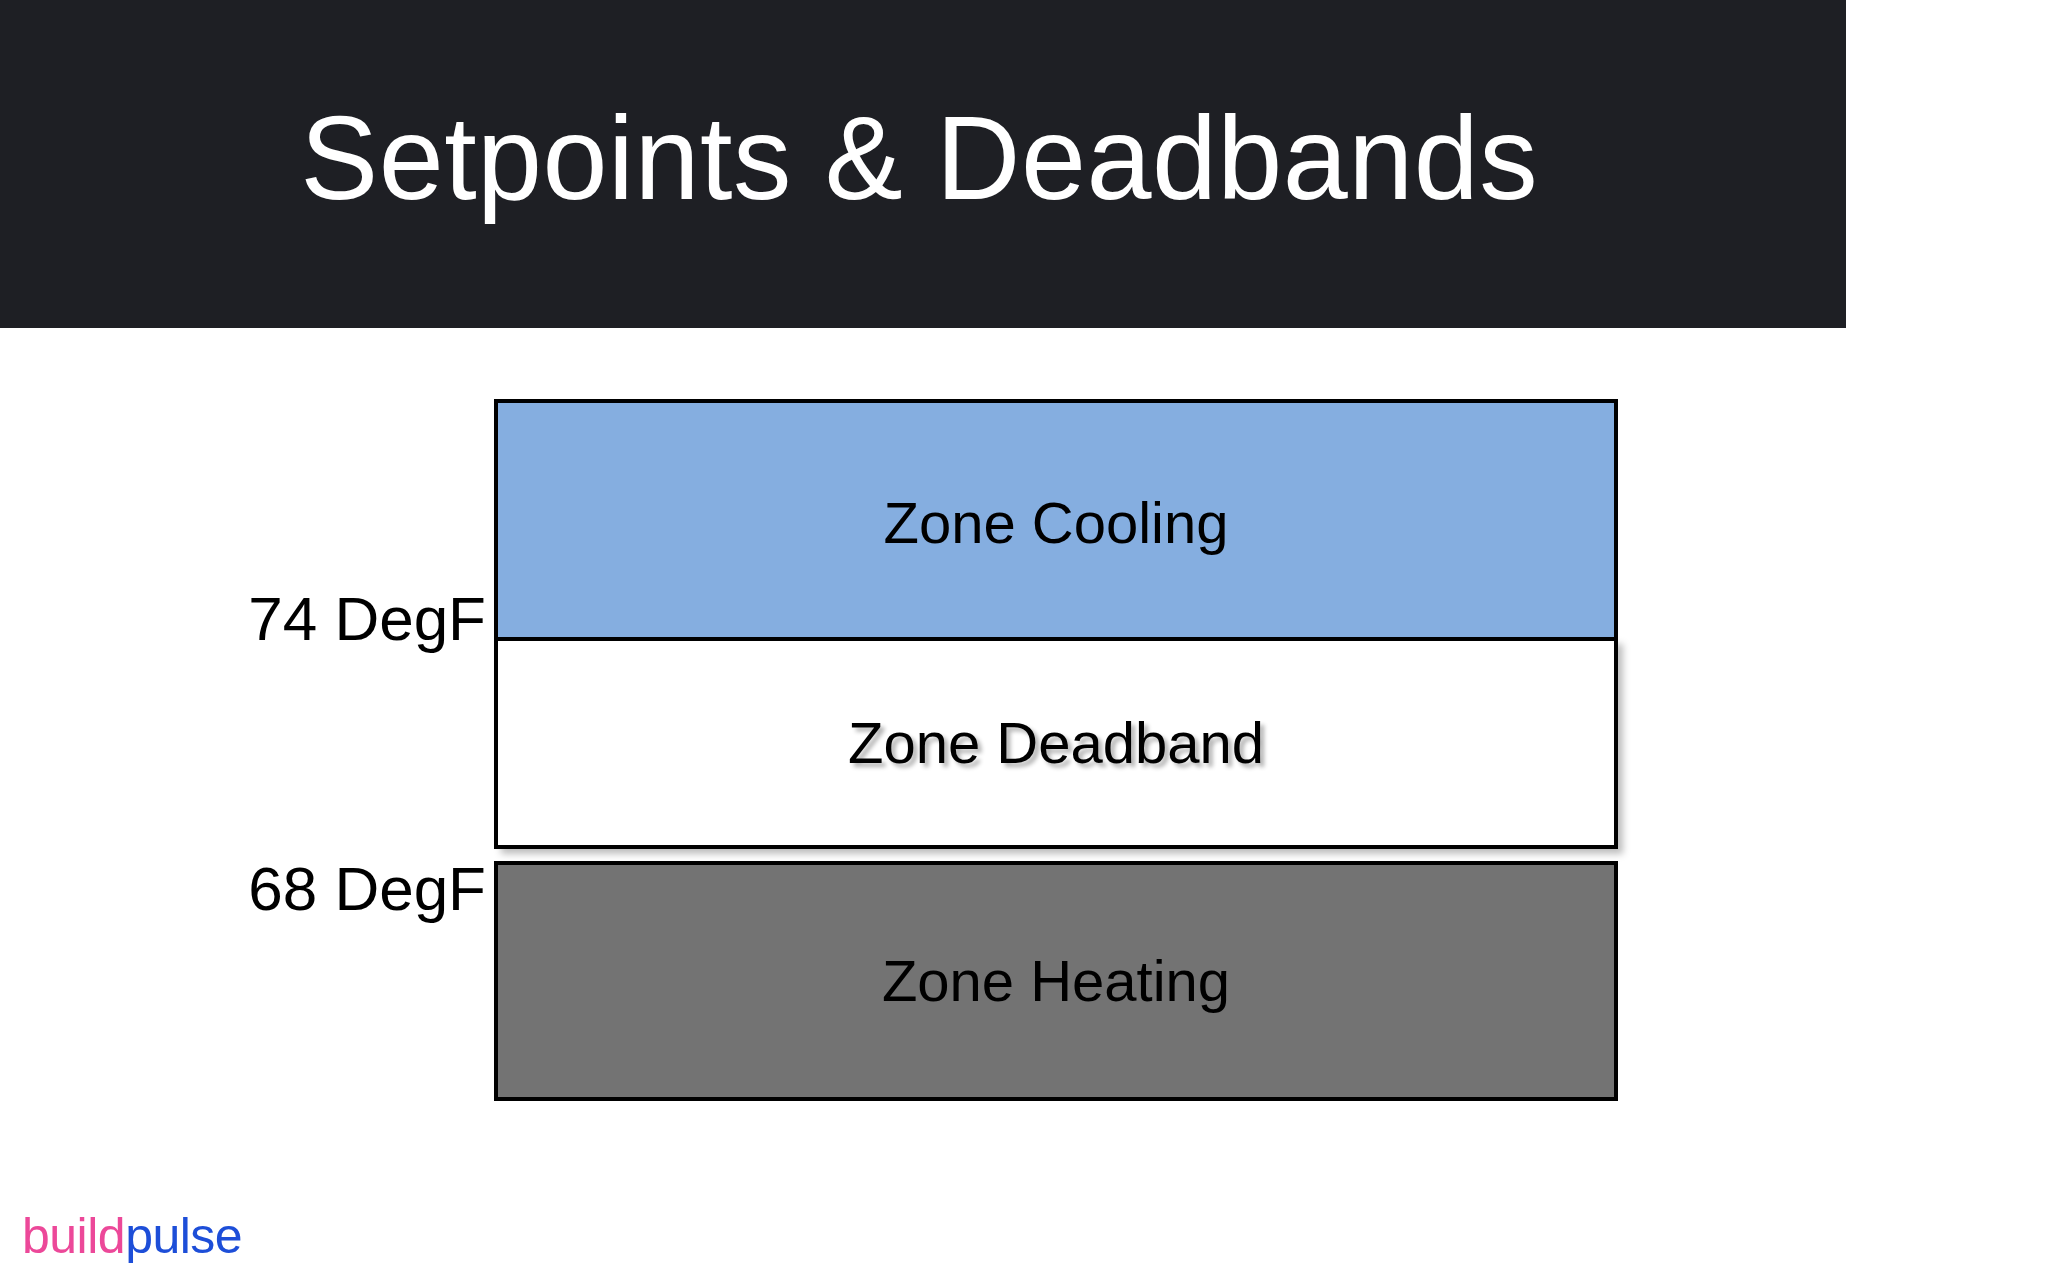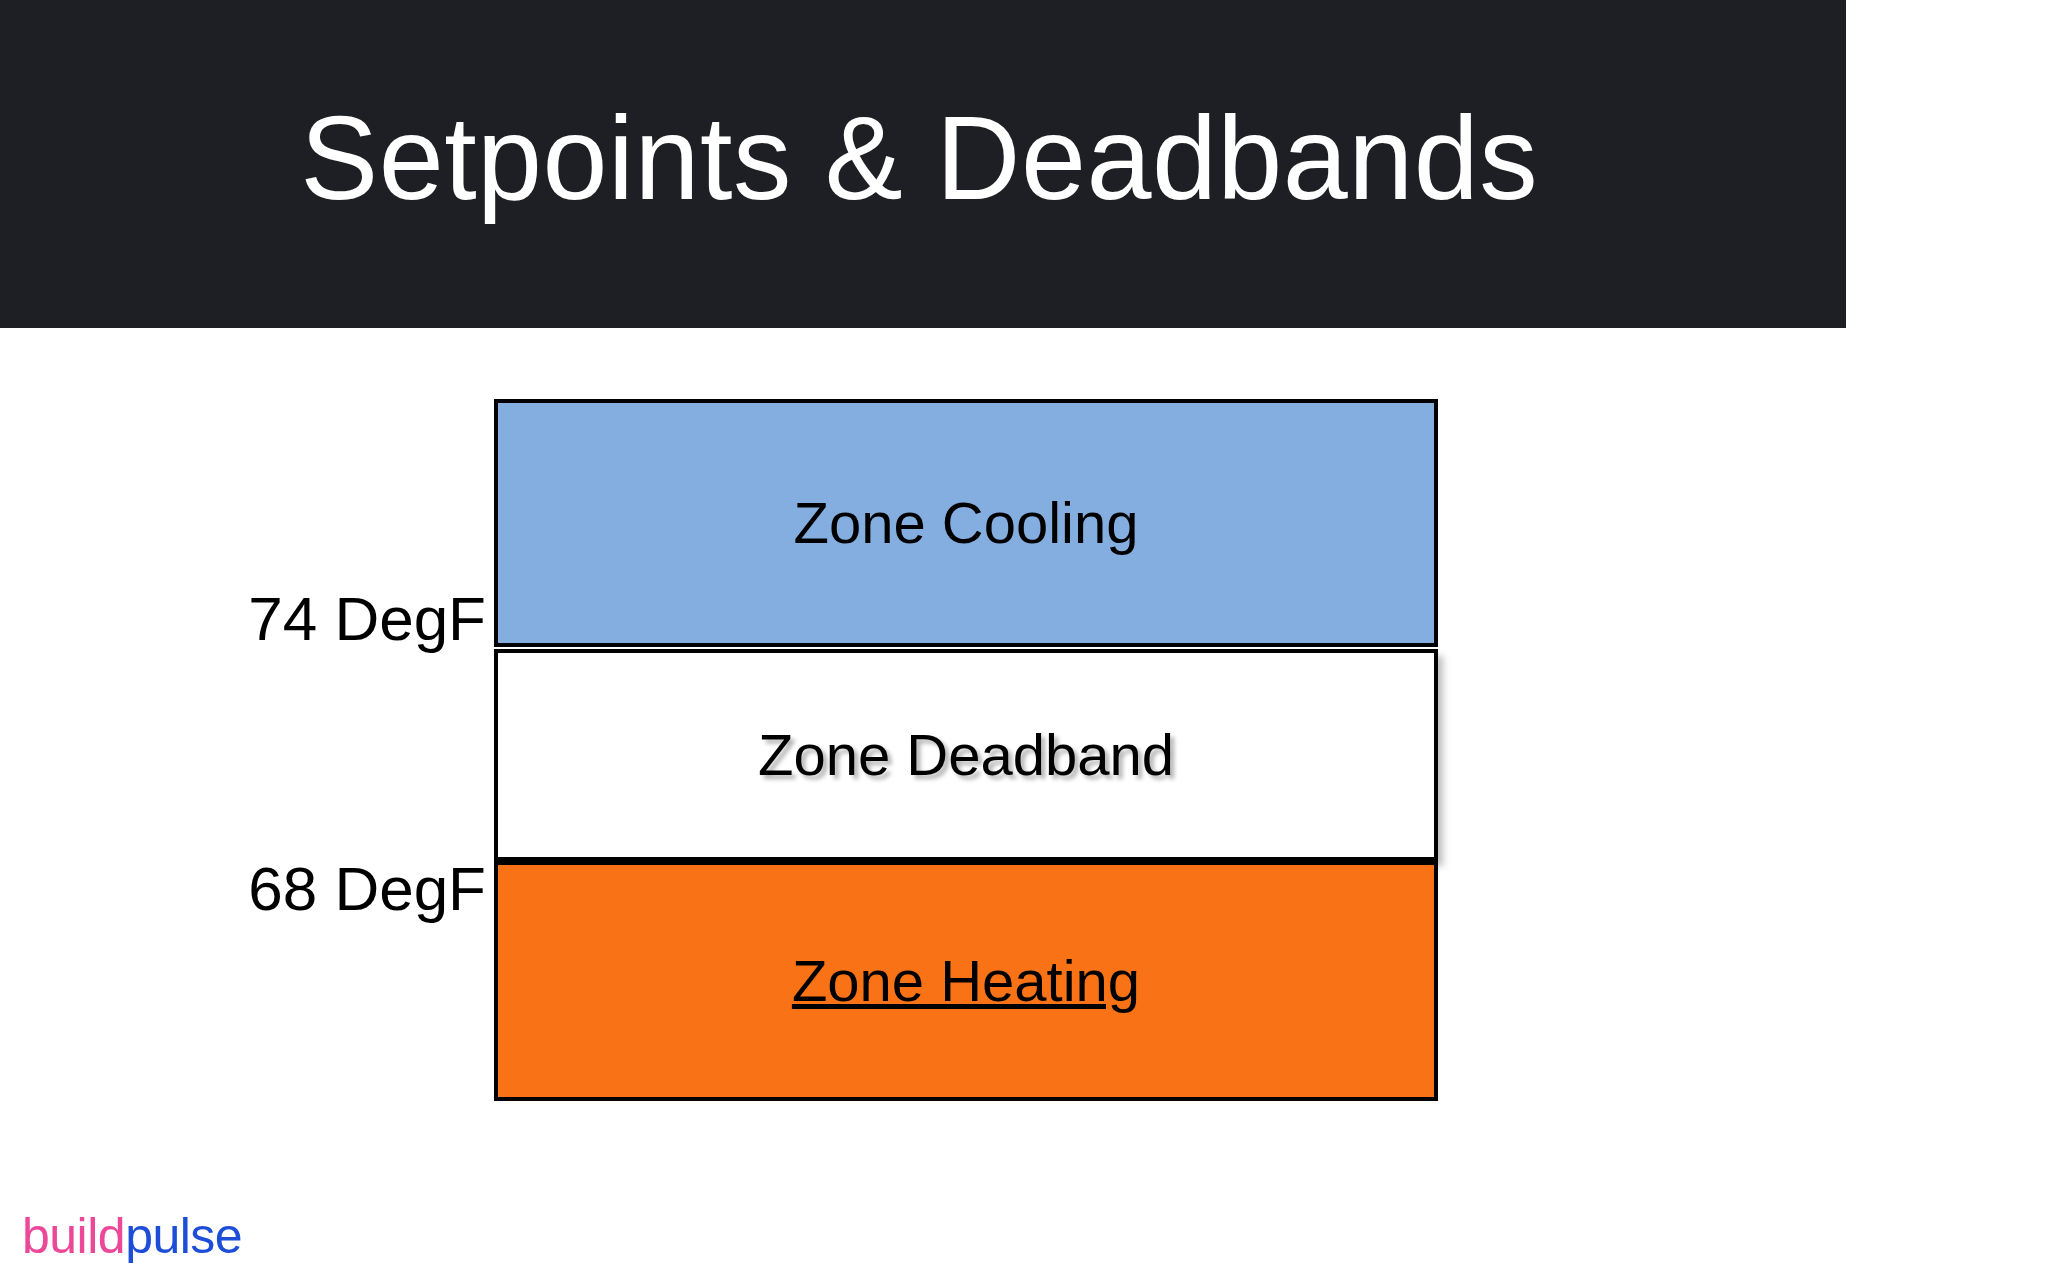--- a/index.html
+++ b/index.html
@@ -48,21 +48,21 @@
     position: absolute;
     left: 0;
     top: 303px;
     width: 2048px;
     height: 977px;
   }
 
   .band {
     position: absolute;
     left: 494px;
-    width: 944px;
+    width: 1124px;
     box-sizing: border-box;
     border: 4px solid #000000;
     display: flex;
     align-items: center;
     justify-content: center;
   }
   .band-label {
     font-family: "Liberation Sans", sans-serif;
     font-size: 58px;
     font-weight: 400;
@@ -70,33 +70,32 @@
     line-height: 1;
     white-space: nowrap;
   }
 
   #band-cooling {
     top: 96px;
     height: 248px;
     background: #85aee0;
   }
   #band-deadband {
-    top: 346px;
+    top: 334px;
     height: 212px;
     background: #ffffff;
     box-shadow: 6px 6px 7px -1px rgba(0, 0, 0, 0.26);
   }
   #band-deadband .band-label {
     text-shadow: 4px 4px 4px rgba(0, 0, 0, 0.30);
   }
   #band-heating {
     top: 558px;
     height: 240px;
-    background: #f97316;
-    text-decoration: underline;
+    background: #737373;
   }
 
   
   .setpoint-label {
     position: absolute;
     right: 1562px;           
     width: 520px;
     text-align: right;
     font-family: "Liberation Sans", sans-serif;
     font-size: 62px;

